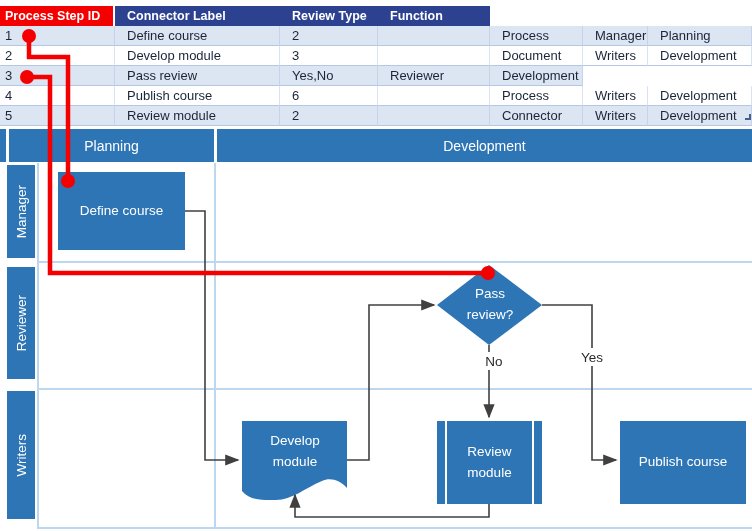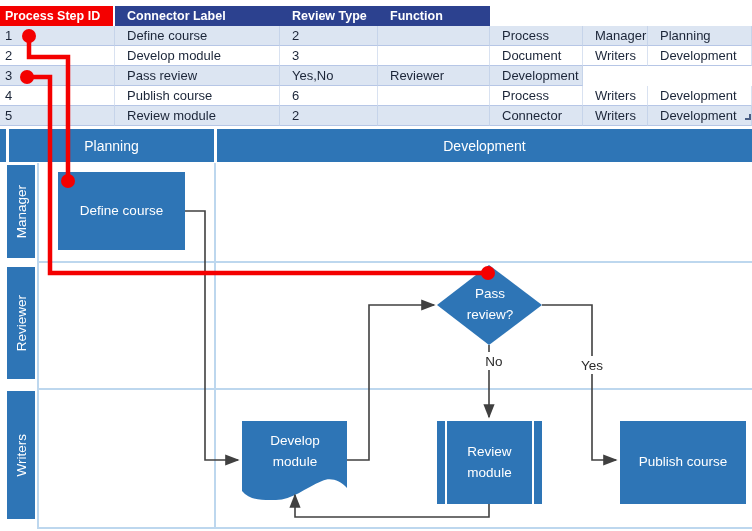--- a/index.html
+++ b/index.html
@@ -56,21 +56,21 @@
   .sh-review .bar{position:absolute;top:0;bottom:0;width:2px;background:#fff;}
   .sh-review .bar.l{left:8px;} .sh-review .bar.r{right:8px;}
   .sh-publish{left:620px;top:421px;width:126px;height:83px;}
   .svg-label{position:absolute;color:#fff;font-size:13.5px;display:flex;align-items:center;
              justify-content:center;text-align:center;line-height:1.55;z-index:6;}
   .lb-develop{left:252px;top:424px;width:86px;height:56px;}
   .lb-decision{left:450px;top:282px;width:80px;height:46px;justify-content:center;}
   .conn-label{position:absolute;background:#fff;color:#2B2B2B;font-size:13.5px;
               display:flex;align-items:center;justify-content:center;z-index:7;}
   .lb-no{left:480px;top:352px;width:28px;height:18px;}
-  .lb-yes{left:576px;top:356px;width:32px;height:18px;}
+  .lb-yes{left:576px;top:348px;width:32px;height:18px;}
 
   .overlay{position:absolute;left:0;top:0;width:752px;height:531px;z-index:5;pointer-events:none;}
 </style>
 </head>
 <body>
 
 <div class="canvas">
 
   <div class="dtable">
     <div class="trow thead">

